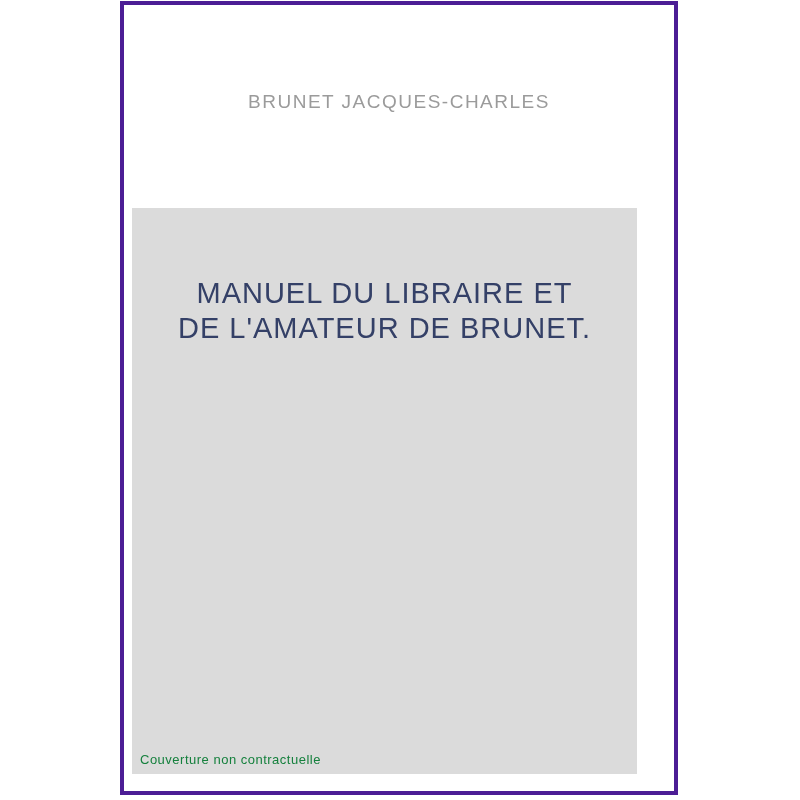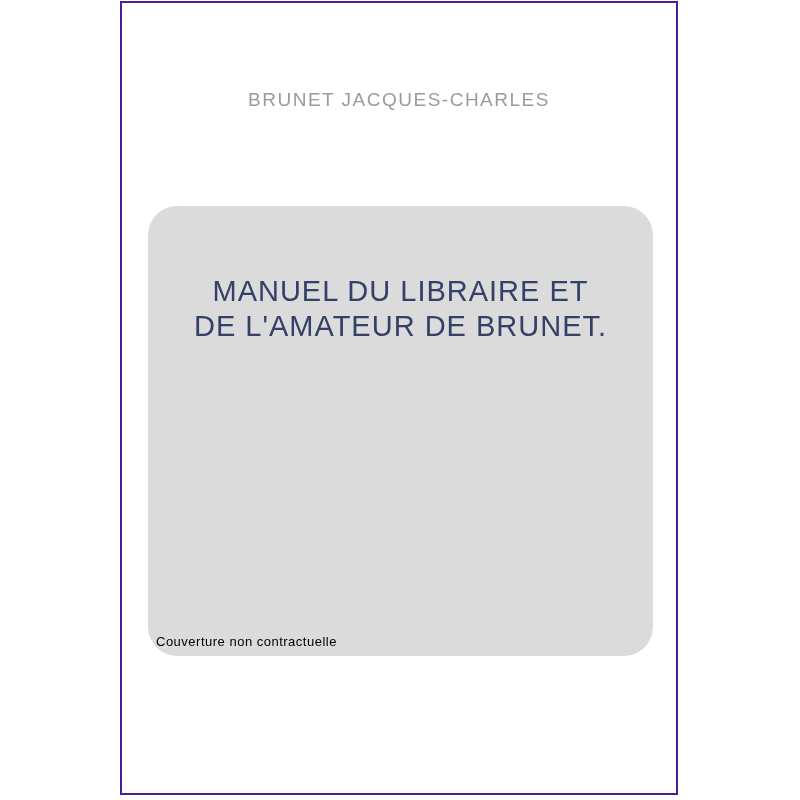--- a/index.html
+++ b/index.html
@@ -17,43 +17,42 @@
     height: 800px;
     background: #ffffff;
   }
   .frame {
     position: absolute;
     left: 120px;
     top: 1px;
     width: 558px;
     height: 794px;
     box-sizing: border-box;
-    border: 2px solid #4c1d95;
+    border: 4px solid #4c1d95;
     background: #ffffff;
   }
   .author {
     position: absolute;
     top: 86px;
     left: 0;
     width: 100%;
     text-align: center;
     font-size: 19px;
     font-weight: 300;
     letter-spacing: 1.5px;
     color: #9b9b9b;
     white-space: nowrap;
   }
   .cover-area {
     position: absolute;
-    left: 26px;
+    left: 8px;
     top: 203px;
     width: 505px;
-    height: 450px;
+    height: 566px;
     background: #dbdbdb;
-    border-radius: 29px;
   }
   .title {
     position: absolute;
     top: 68px;
     left: 0;
     width: 100%;
     text-align: center;
     font-size: 29px;
     font-weight: 300;
     line-height: 35px;
@@ -64,21 +63,21 @@
     display: block;
     white-space: nowrap;
   }
   .disclaimer {
     position: absolute;
     left: 8px;
     bottom: 7px;
     font-size: 13px;
     font-weight: 300;
     letter-spacing: 0.5px;
-    color: #000000;
+    color: #15803d;
     white-space: nowrap;
   }
 </style>
 </head>
 <body>
 
 <div class="canvas">
   <div class="frame">
     <div class="author">BRUNET JACQUES-CHARLES</div>
     <div class="cover-area">

